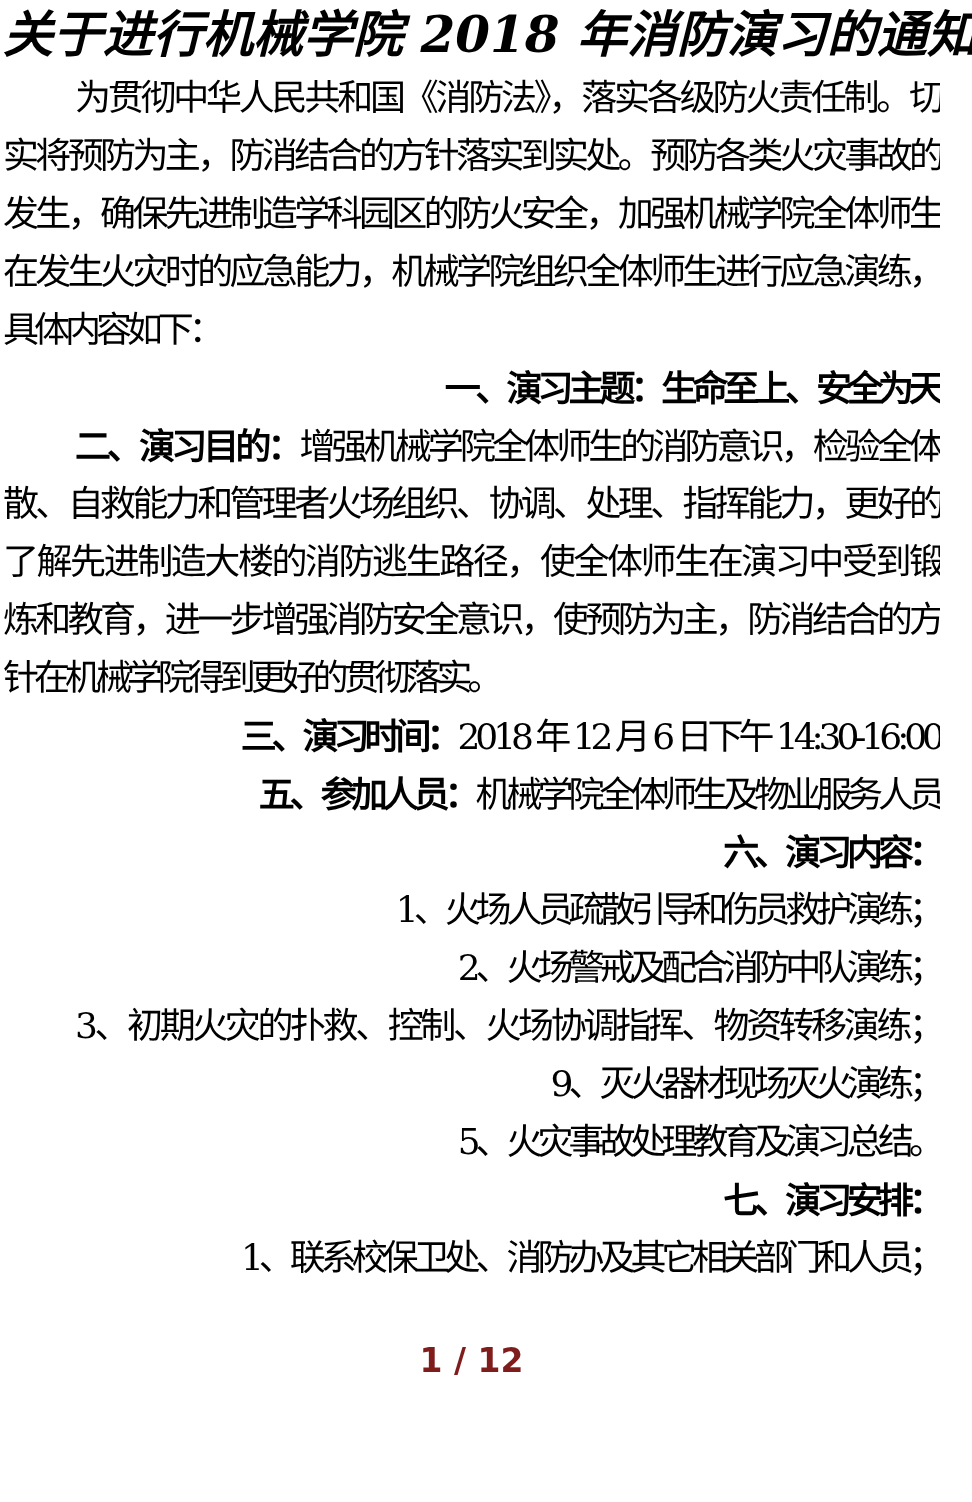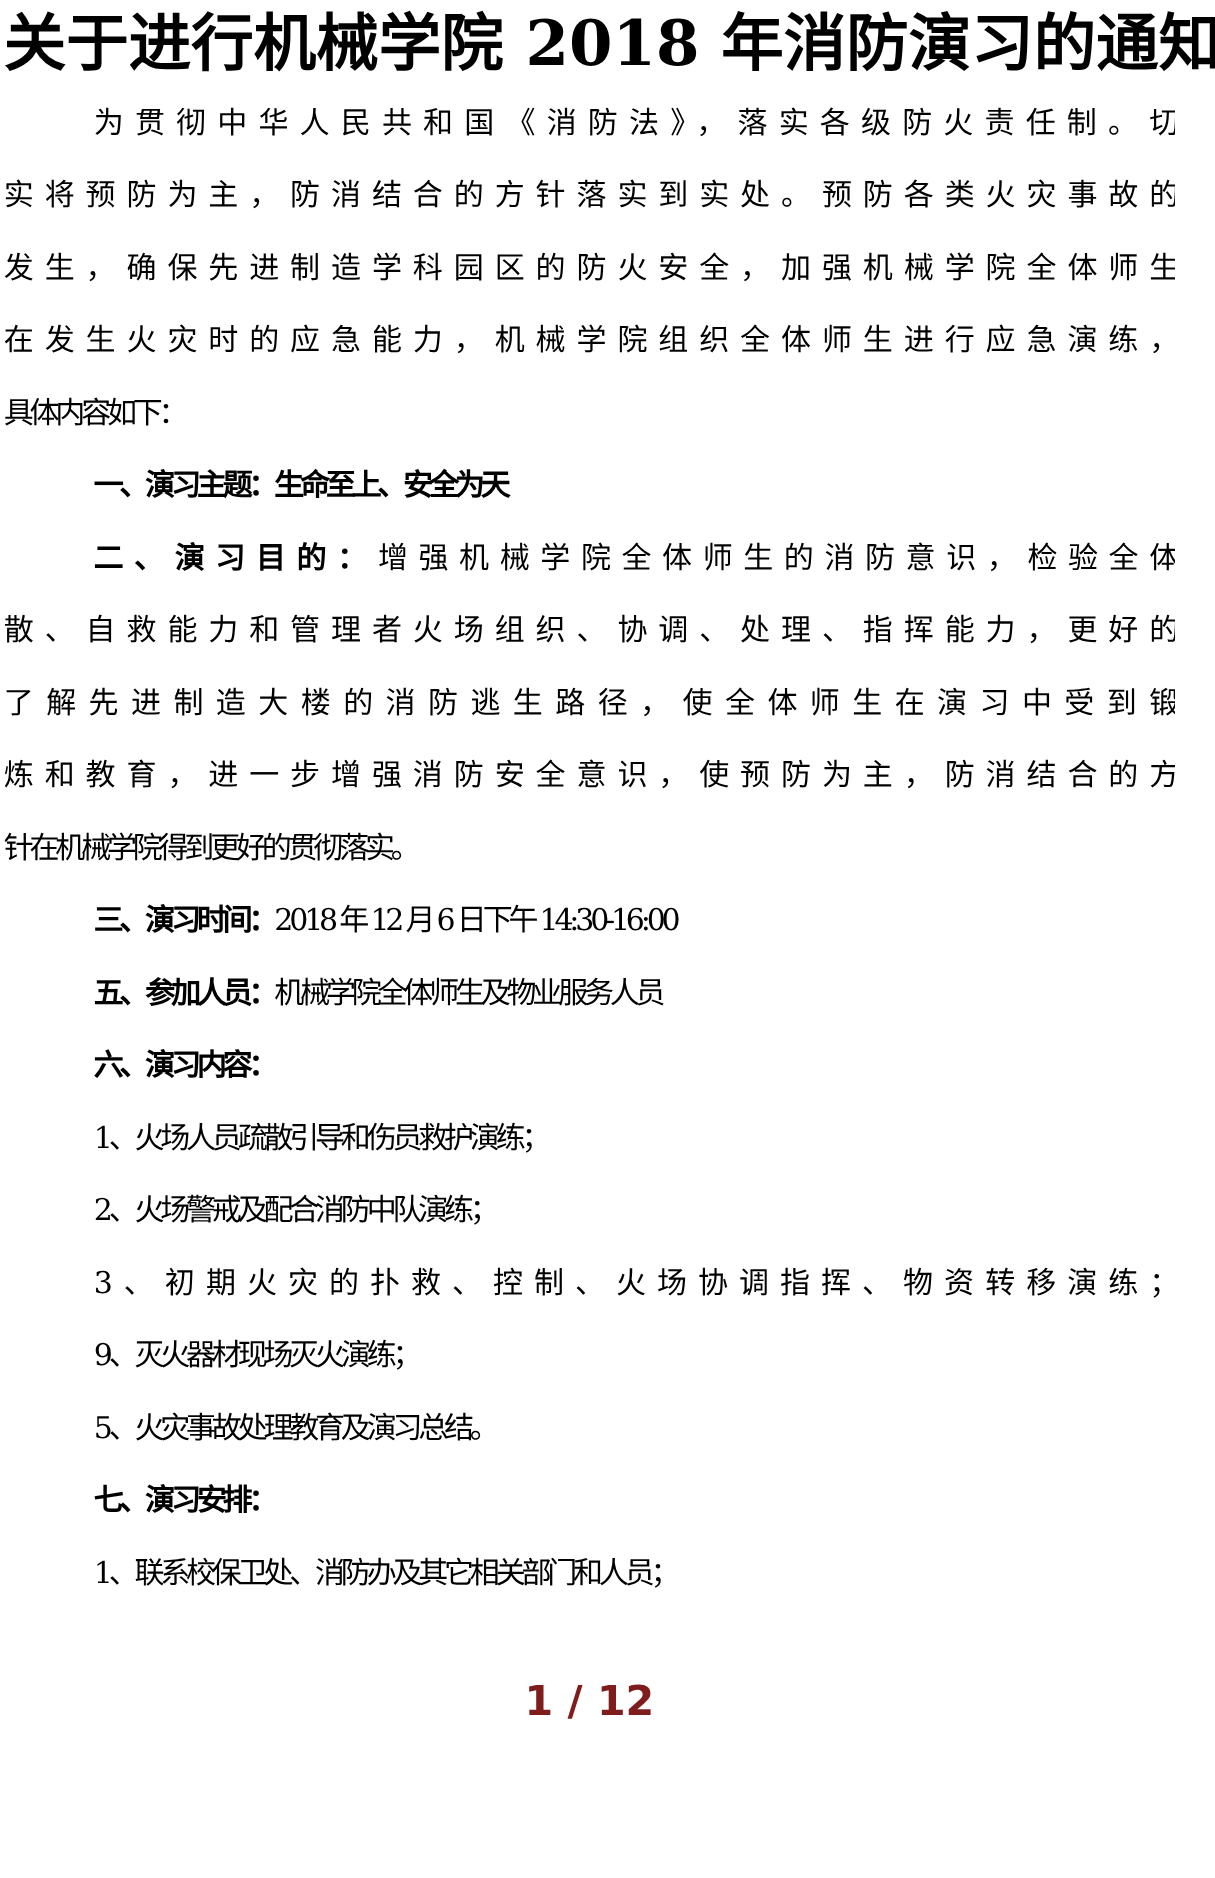--- a/index.html
+++ b/index.html
@@ -14,35 +14,36 @@
     font-family: "DejaVu Serif", serif;
     overflow: hidden;
   }
   .title {
     margin: 0;
     height: 69px;
     line-height: 69px;
     font-size: 50px;
     font-weight: bold;
     white-space: nowrap;
+    font-style: italic;
   }
   .ln {
     height: 58px;
     line-height: 58px;
-    font-size: 24px;
+    font-size: 36px;
     letter-spacing: -0.14em;
     overflow: hidden;
     white-space: nowrap;
   }
   .jst {
     white-space: normal;
     text-align: justify;
     text-align-last: justify;
   }
-  .ind { text-indent: 72px; }
+  .ind { text-indent: 72px; text-align: right; }
   .hd, .ld { font-weight: bold; }
   .footer {
     margin-top: 52px;
     height: 44px;
     line-height: 44px;
     text-align: center;
     font-family: "DejaVu Sans", sans-serif;
     font-weight: bold;
     font-size: 33px;
     color: #7f1d1d;

